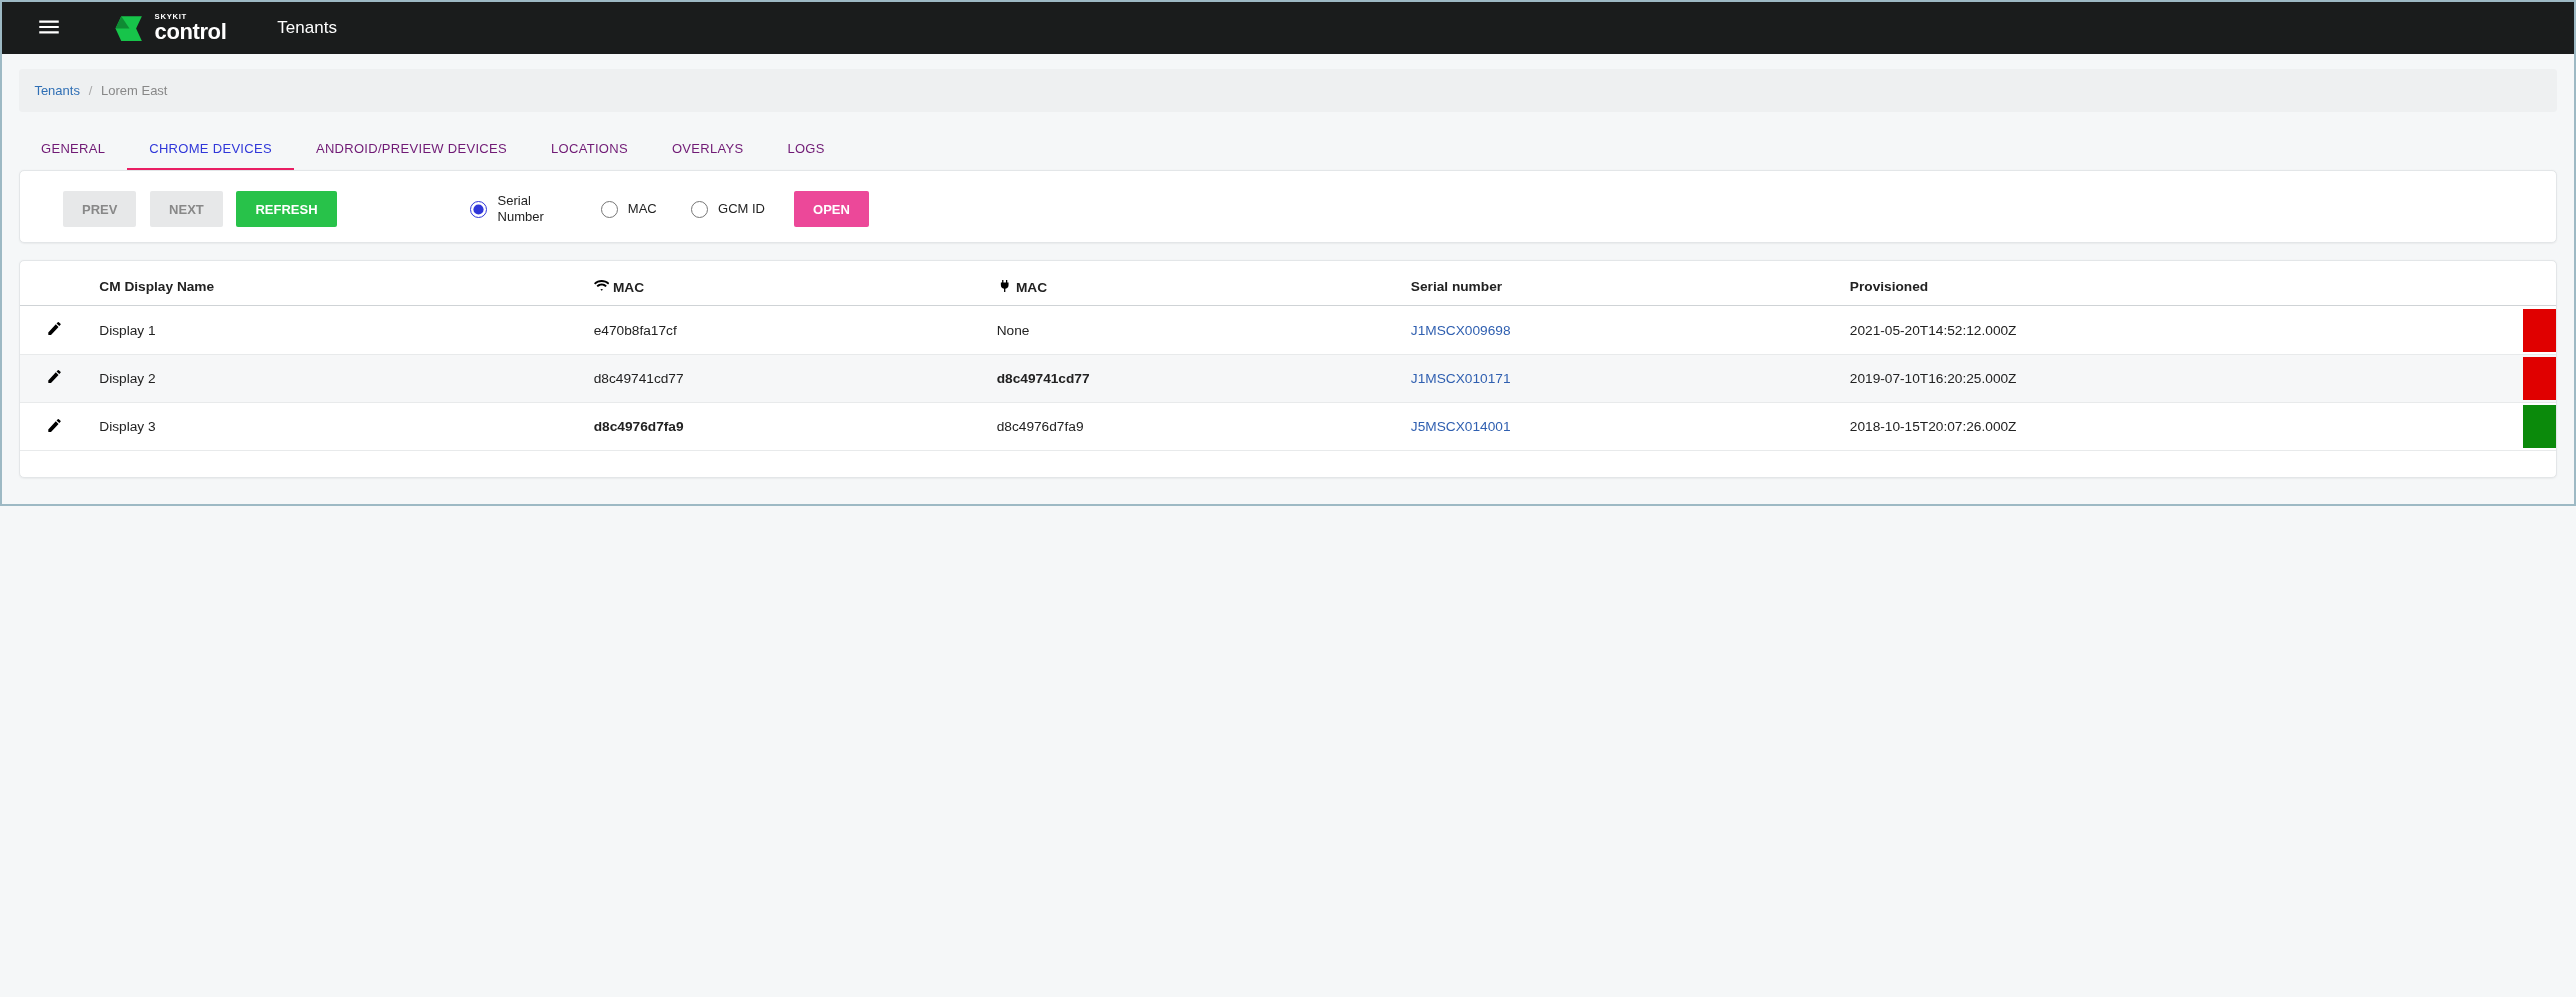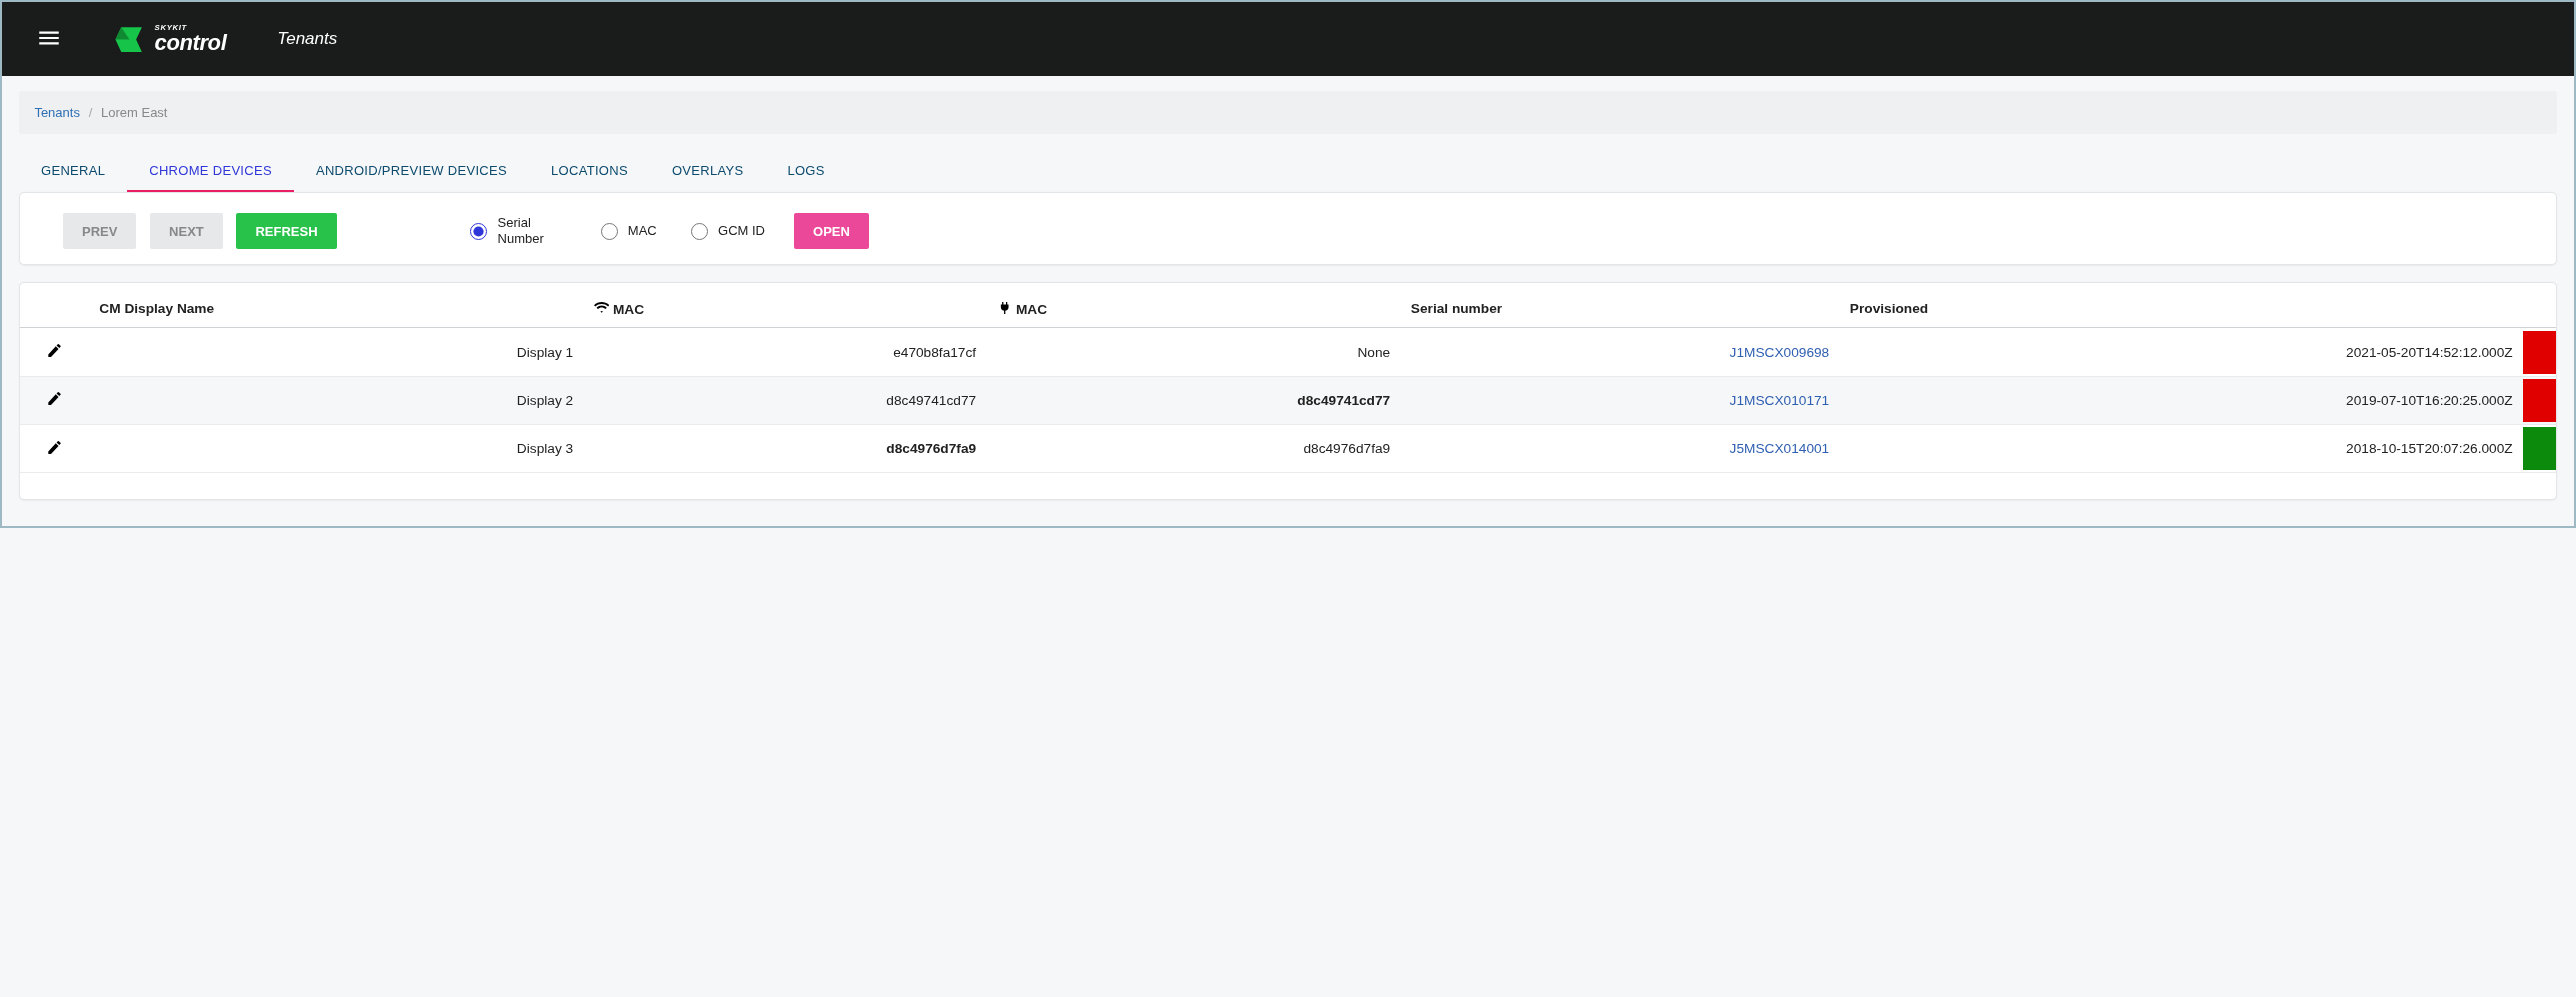--- a/index.html
+++ b/index.html
@@ -1,59 +1,59 @@
 <!DOCTYPE html>
 <html style="font-size:13.7px"><head>
 <meta charset="utf-8">
 <style>
   * { box-sizing: border-box; margin: 0; padding: 0; }
   html, body { font-family: "Helvetica Neue", Arial, sans-serif; background: #f5f7f8; color: #222; }
   body { border: 2.6px solid #9db9c4; }
   
   
-  .top-bar { background: #1a1c1c; height: 74px; display: flex; align-items: center; padding: 4px 34px; gap: 51px; font-style: italic; }
+  .top-bar { background: #1a1c1c; height: 52px; display: flex; align-items: center; padding: 4px 34px; gap: 51px; }
   .hamburger { color: #fff; cursor: pointer; }
   .hamburger svg { width: 26px; height: 26px; fill: #fff; }
   .logo { display: flex; align-items: center; gap: 8.6px; color: #fff; }
   .logo-shape { width: 33px; height: 33px; }
   .logo-text-box { display: flex; flex-direction: column; line-height: 1; }
   .logo-small { font-size: 7.7px; font-weight: 700; letter-spacing: 0.7px; }
   .logo-big { font-size: 22px; font-weight: 800; letter-spacing: -0.4px; }
   .page-title { color: #fff; font-size: 17px; font-weight: 400; }
   
   
   .breadcrumb-bar { background: #eef0f1; margin: 15.4px 17px 0 17px; border-radius: 3.4px; padding: 13.7px 15.4px; font-size: 13px; }
   .breadcrumb-bar a { color: #2f6fb5; text-decoration: none; cursor: pointer; }
   .breadcrumb-bar .sep { color: #aaa; margin: 0 5.1px; }
   .breadcrumb-bar .current { color: #888; }
   
   
   .tabs { display: flex; gap: 0; margin: 17px 17px 0 17px; padding: 0 0; }
-  .tab { padding: 12px 22px; font-size: 13px; font-weight: 500; color: #0c4a6e; cursor: pointer; border-bottom: 2.6px solid transparent; text-transform: uppercase; letter-spacing: 0.3px; }
+  .tab { padding: 12px 22px; font-size: 13px; font-weight: 500; color: #701a75; cursor: pointer; border-bottom: 2.6px solid transparent; text-transform: uppercase; letter-spacing: 0.3px; }
   .tab.active { color: #3037d9; border-bottom-color: #e91e63; }
   
   
   .panel { background: #fff; margin: 0 17px 17px 17px; border: 0.9px solid #e3e6e8; border-radius: 5.1px; padding: 20.6px 43px 15.4px 43px; box-shadow: 0 0.9px 1.7px rgba(0,0,0,.05); }
   .panel-row { display: flex; align-items: center; gap: 13.7px; }
   .btn { border: none; padding: 10.3px 19px; font-size: 13px; font-weight: 700; border-radius: 2px; cursor: pointer; text-transform: uppercase; }
   .btn-gray { background: #e7e8e9; color: #888; }
   .btn-green { background: #28c24a; color: #fff; }
   .btn-green-light { background: #ec4899; color: #fff; }
   .radios { display: flex; align-items: center; gap: 34px; margin-left: 120px; }
   .radio { display: flex; align-items: center; gap: 10.3px; font-size: 13px; }
   .radio-label { max-width: 69px; line-height: 1.25; }
   .radio input[type="radio"] { width: 17px; height: 17px; accent-color: #3037d9; cursor: pointer; }
   .search-input { flex: 0 0 283px; border: 0.9px solid #dcdfe1; border-radius: 3.4px; padding: 11px 13.7px; font-size: 13px; margin-left: 86px; }
   .total { margin-top: 15.4px; font-size: 13.7px; margin-left: 8.6px; }
   
   
   .table-card { background: #fff; margin: 0 17px 26px 17px; border: 0.9px solid #e3e6e8; border-radius: 5px; box-shadow: 0 0.9px 1.7px rgba(0,0,0,.05); padding-bottom: 26px; }
   table { width: 100%; border-collapse: collapse; }
   th { text-align: left; font-size: 13.7px; font-weight: 700; padding: 17px 10.3px 10.3px 10.3px; border-bottom: 0.9px solid #cfd3d6; }
-  td { padding: 13.7px 10.3px; border-bottom: 0.9px solid #e8eaeb; font-size: 13.7px; text-align: right; }
+  td { padding: 13.7px 10.3px; border-bottom: 0.9px solid #e8eaeb; font-size: 13.7px; }
   tr:nth-child(even) td { background: #f6f7f8; }
   .edit-col { width: 69px; text-align: center; }
   .pencil svg { width: 17px; height: 17px; fill: #000; transform: rotate(-2deg); }
   .serial-link { color: #2f5fb0; cursor: pointer; }
   .status-col { width: 33px; padding: 0 !important; }
   .status-box { width: 33px; height: 43px; }
   .status-red { background: #e00000; }
   .status-green { background: #0b8a0b; }
   .bold { font-weight: 700; }
   .icon-inline svg { width: 15.4px; height: 15.4px; vertical-align: -1.7px; fill: #000; }

